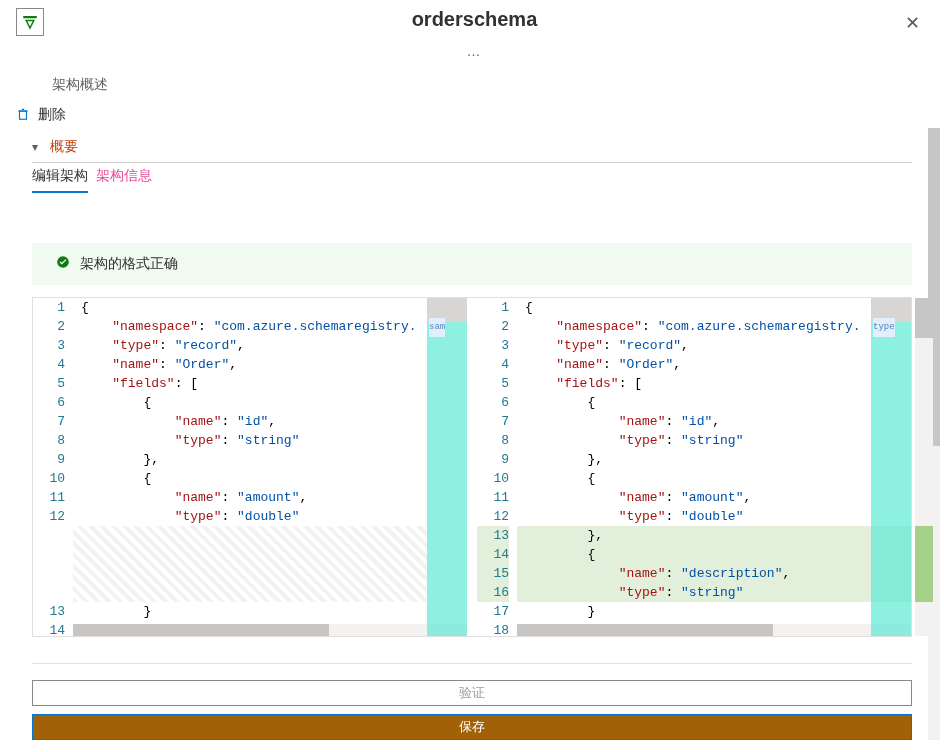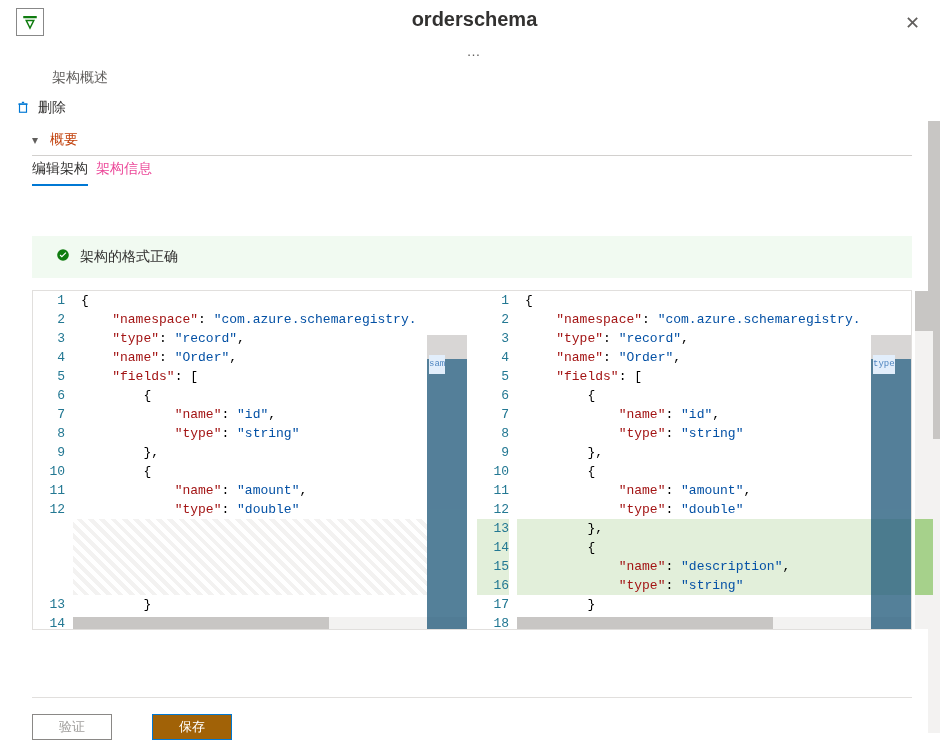--- a/index.html
+++ b/index.html
@@ -25,21 +25,21 @@
     align-items: center;
     justify-content: center;
     margin-right: 8px;
     border: 1px solid #888;
     color: #0b6a0b;
   }
   .header-titles { flex: 1; }
   .title-row { display: flex; align-items: center; gap: 12px; flex-direction: column; }
   .page-title { font-size: 20px; font-weight: 600; color: #323130; }
   .ellipsis { color: #605e5c; font-size: 14px; letter-spacing: 2px; cursor: pointer; }
-  .page-subtitle { font-size: 14px; color: #605e5c; margin-top: 10px; }
+  .page-subtitle { font-size: 14px; color: #605e5c; margin-top: 17px; }
   .close-x {
     font-size: 18px;
     color: #605e5c;
     cursor: pointer;
     padding: 4px 8px;
     font-weight: 300;
   }
   .delete-row {
     display: flex;
     align-items: center;
@@ -151,24 +151,23 @@
   }
   .code-line .k { color: #a31515; }
   .code-line .s { color: #0451a5; }
   .code-line .p { color: #000; }
   .minimap {
     position: absolute;
     right: 0;
     top: 0;
     width: 40px;
     height: 100%;
-    background: #0c4a6e;
+    background: #5eead4;
     opacity: 0.7;
     z-index: 2;
-    margin-top: 44px;
   }
   .minimap .mm-thumb {
     position: absolute;
     left: 0;
     right: 0;
     top: 0;
     height: 24px;
     background: #c8c6c4;
   }
   .minimap .mm-label {
@@ -230,21 +229,22 @@
     left: 0; right: 0; top: 228px; height: 76px; background: #a6d18b;
   }
   .footer {
     position: absolute;
     left: 32px;
     right: 32px;
     bottom: 12px;
     border-top: 1px solid #e1dfdd;
     padding-top: 16px;
     display: flex;
-    gap: 40px;
+    gap: 8px;
+    flex-direction: column;
   }
   .btn {
     min-width: 80px;
     height: 26px;
     font-size: 13px;
     padding: 0 16px;
     border: 1px solid #8a8886;
     background: #fff;
     cursor: pointer;
   }

